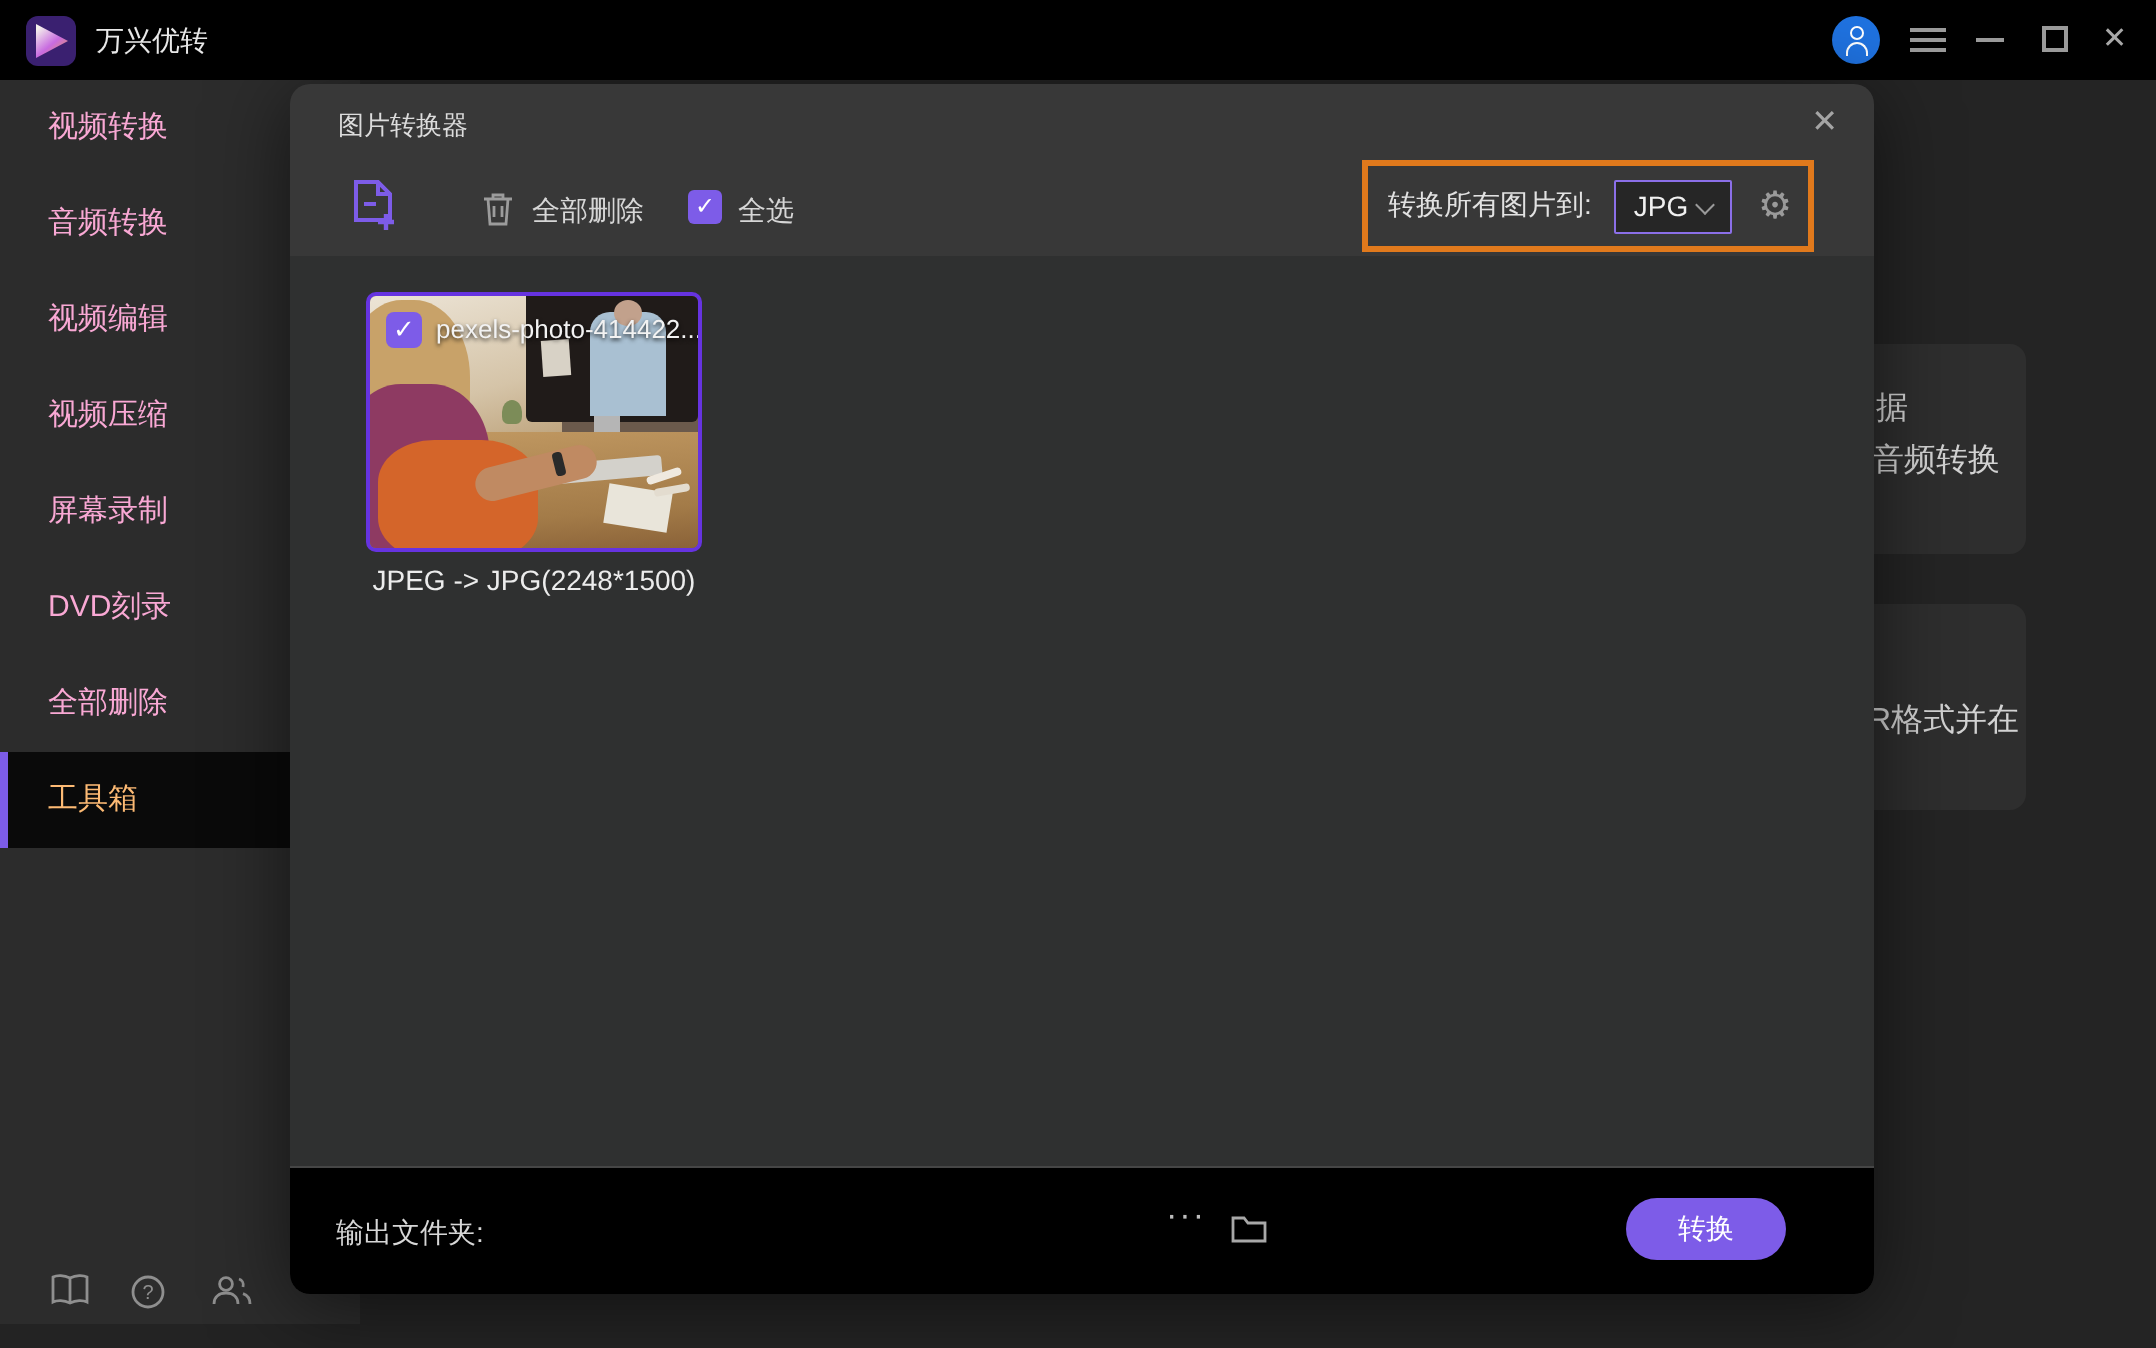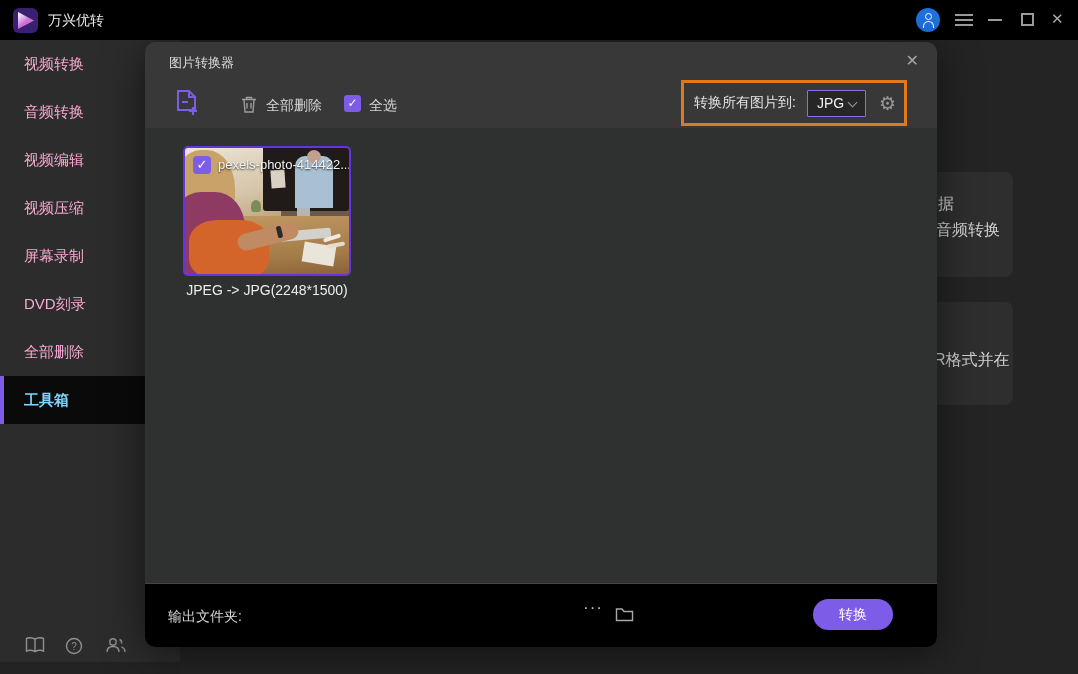--- a/index.html
+++ b/index.html
@@ -16,21 +16,21 @@
   .avatar .body { position:absolute; left:7px; top:13px; width:11px; height:7px; border:1.5px solid #fff; border-bottom:none; border-radius:6px 6px 0 0; }
   .hamburger { position:absolute; left:955px; top:14px; width:18px; height:12px; }
   .hamburger i { display:block; height:2px; background:#9a9a9a; margin-bottom:3px; }
   .win-min { position:absolute; left:988px; top:19px; width:14px; height:2px; background:#9a9a9a; }
   .win-max { position:absolute; left:1021px; top:13px; width:13px; height:13px; border:2px solid #9a9a9a; }
   .win-close { position:absolute; left:1051px; top:10px; font-size:15px; color:#a8a8a8; }
 
   
   .sidebar { position:absolute; left:0; top:40px; width:180px; height:634px; background:#2c2c2c; z-index:1; }
   .side-item { position:relative; height:48px; line-height:48px; padding-left:24px; font-size:15px; color:#f9a8d4; cursor:default; }
-  .side-item.active { background:#0a0a0a; color:#7dd3fc; font-weight:bold; }
+  .side-item.active { background:#0a0a0a; color:#fdba74; font-weight:normal; }
   .side-item.active::before { content:""; position:absolute; left:0; top:0; width:4px; height:48px; background:#7d5ce8; }
   .side-footer { position:absolute; left:0; bottom:14px; width:180px; height:24px; }
   .side-footer svg { position:absolute; top:1px; }
   .sf-book { left:25px; } .sf-help { left:65px; } .sf-people { left:105px; }
   .side-bottom-line { position:absolute; left:0; bottom:0; width:180px; height:12px; background:#232323; }
 
   
   .bg-card { position:absolute; background:#2e2e2e; border-radius:8px; z-index:2; color:#d2d2d2; font-size:16px; }
   .bg-card-1 { left:860px; top:172px; width:153px; height:105px; }
   .bg-card-2 { left:860px; top:302px; width:153px; height:103px; }

